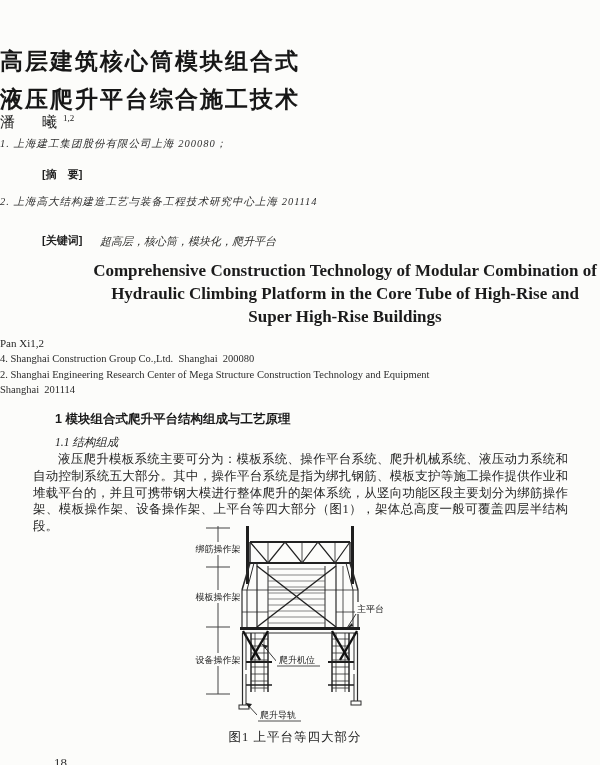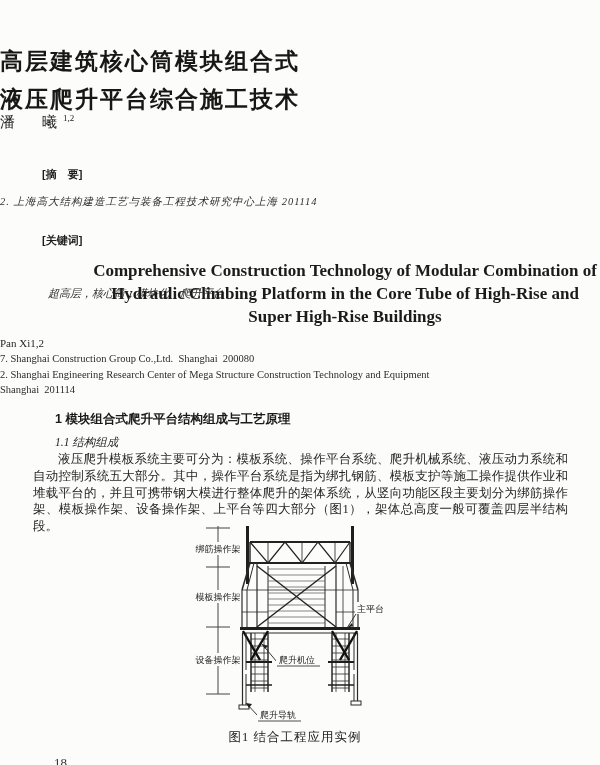--- a/index.html
+++ b/index.html
@@ -15,21 +15,21 @@
   .center{text-align:left;width:100%;}
 
   .title-cn{
     font-family:"Liberation Sans","DejaVu Sans",sans-serif;
     font-weight:bold;font-size:23px;letter-spacing:2px;color:#171717;
   }
   .author-cn{font-size:15px;letter-spacing:6px;color:#222;}
   .author-cn sup{font-size:9px;letter-spacing:0;}
   .affil-cn{font-size:10.5px;font-style:italic;color:#2e2e2e;letter-spacing:1px;}
 
-  .meta-row{display:flex;left:42px;width:524px;flex-direction:column;}
+  .meta-row{display:flex;left:42px;width:524px;}
   .meta-label{flex:0 0 52px;font-size:11px;font-weight:bold;white-space:nowrap;
     font-family:"Liberation Sans","DejaVu Sans",sans-serif;color:#1d1d1d;}
   .meta-text{flex:1;margin-left:6px;font-size:11px;line-height:16.5px;
     font-style:italic;text-align:justify;color:#30302e;}
 
   .title-en{font-size:17px;line-height:23px;font-weight:bold;color:#1b1b1b;}
   .small-en{font-size:10.5px;color:#2b2b2b;white-space:pre;}
   .author-en{font-size:11px;color:#262626;}
 
   .sec-h1{font-family:"Liberation Sans","DejaVu Sans",sans-serif;
@@ -48,35 +48,36 @@
 
 <div class="page">
 
   <div class="abs center title-cn" style="top:46px;">高层建筑核心筒模块组合式</div>
   <div class="abs center title-cn" style="top:84px;">液压爬升平台综合施工技术</div>
 
   <div class="abs center author-cn" style="top:113px;">
     <span>潘　曦</span><sup>1,2</sup>
   </div>
 
+  <div class="abs center affil-cn" style="top:137px;">1. 上海建工集团股份有限公司上海 200080；</div>
   <div class="abs center affil-cn" style="top:151px;margin-top:44px;">2. 上海高大结构建造工艺与装备工程技术研究中心上海 201114</div>
 
   <div class="abs meta-row" style="top:167px;">
     <div class="meta-label">[摘　要]</div>
   </div>
 
   <div class="abs meta-row" style="top:233px;">
     <div class="meta-label">[关键词]</div>
     <div class="meta-text">超高层，核心筒，模块化，爬升平台</div>
   </div>
 
   <div class="abs title-en" style="top:259px;left:48px;width:504px;text-align:center;margin-left:45px;">Comprehensive Construction Technology of Modular Combination of Hydraulic Climbing Platform in the Core Tube of High-Rise and Super High-Rise Buildings</div>
 
   <div class="abs center author-en" style="top:337px;">Pan Xi1,2</div>
-  <div class="abs center small-en" style="top:353px;">7. Shanghai Construction Group Co.,Ltd.  Shanghai  200080</div>
+  <div class="abs center small-en" style="top:353px;">4. Shanghai Construction Group Co.,Ltd.  Shanghai  200080</div>
   <div class="abs center small-en" style="top:369px;">2. Shanghai Engineering Research Center of Mega Structure Construction Technology and Equipment</div>
   <div class="abs center small-en" style="top:384px;">Shanghai  201114</div>
 
   <div class="abs sec-h1" style="top:411px;left:55px;">1 模块组合式爬升平台结构组成与工艺原理</div>
   <div class="abs sec-h11" style="top:435px;left:55px;">1.1 结构组成</div>
   <div class="abs body-p" style="top:451px;left:33px;width:535px;">液压爬升模板系统主要可分为：模板系统、操作平台系统、爬升机械系统、液压动力系统和自动控制系统五大部分。其中，操作平台系统是指为绑扎钢筋、模板支护等施工操作提供作业和堆载平台的，并且可携带钢大模进行整体爬升的架体系统，从竖向功能区段主要划分为绑筋操作架、模板操作架、设备操作架、上平台等四大部分（图1），架体总高度一般可覆盖四层半结构段。</div>
 
   <div class="abs" style="top:522px;left:150px;width:330px;height:207px;">
     <svg width="330" height="207" viewBox="0 0 330 207">
 
@@ -222,17 +223,17 @@
       <g>
         <line x1="108" y1="194" x2="96" y2="181" stroke="#222" stroke-width="0.9"></line>
         <polygon points="96,181 102,182 99,186" fill="#222"></polygon>
         <rect x="107" y="186" width="44" height="12" fill="#fcfcfa"></rect>
         <text x="110" y="196" font-size="9">爬升导轨</text>
         <line x1="108" y1="199" x2="151" y2="199" stroke="#222" stroke-width="0.8"></line>
       </g>
     </svg>
   </div>
 
-  <div class="abs fig-caption" style="top:729px;left:130px;width:330px;text-align:center;">图1 结合工程应用实例</div>
+  <div class="abs fig-caption" style="top:729px;left:130px;width:330px;text-align:center;">图1 上平台等四大部分</div>
 
   <div class="abs page-num" style="top:755px;left:54px;">18</div>
 
 </div>
 
 </body></html>

